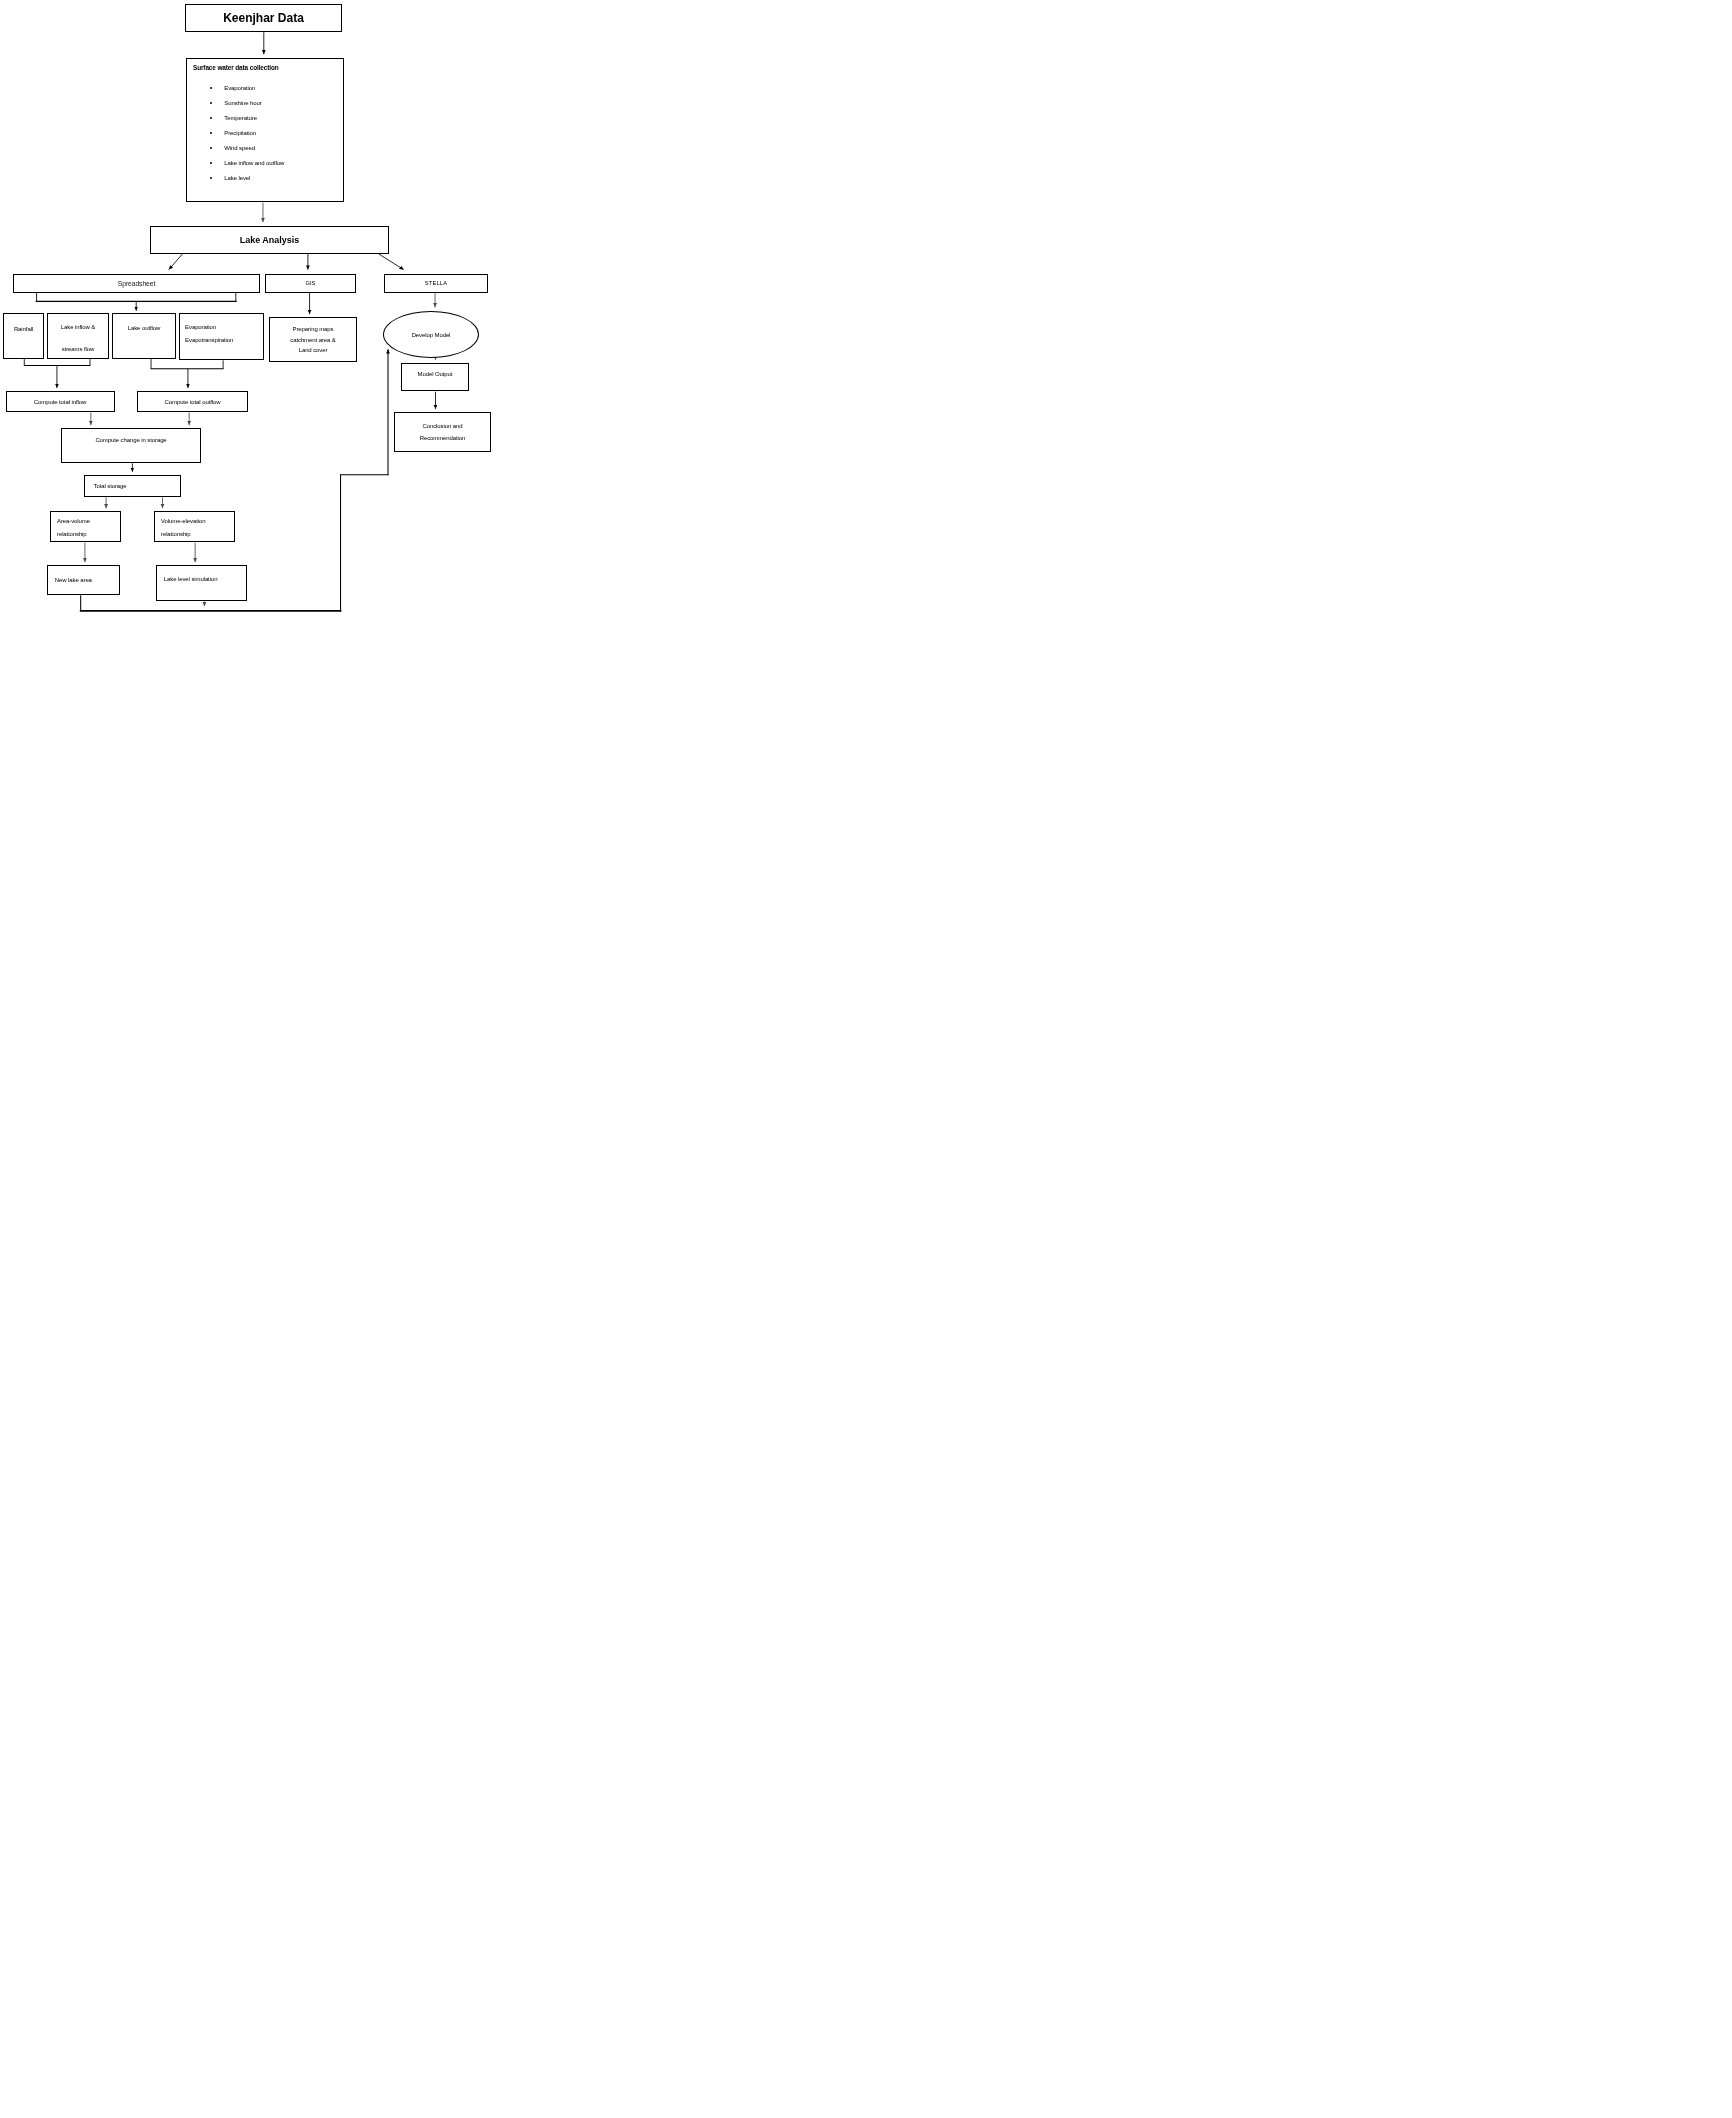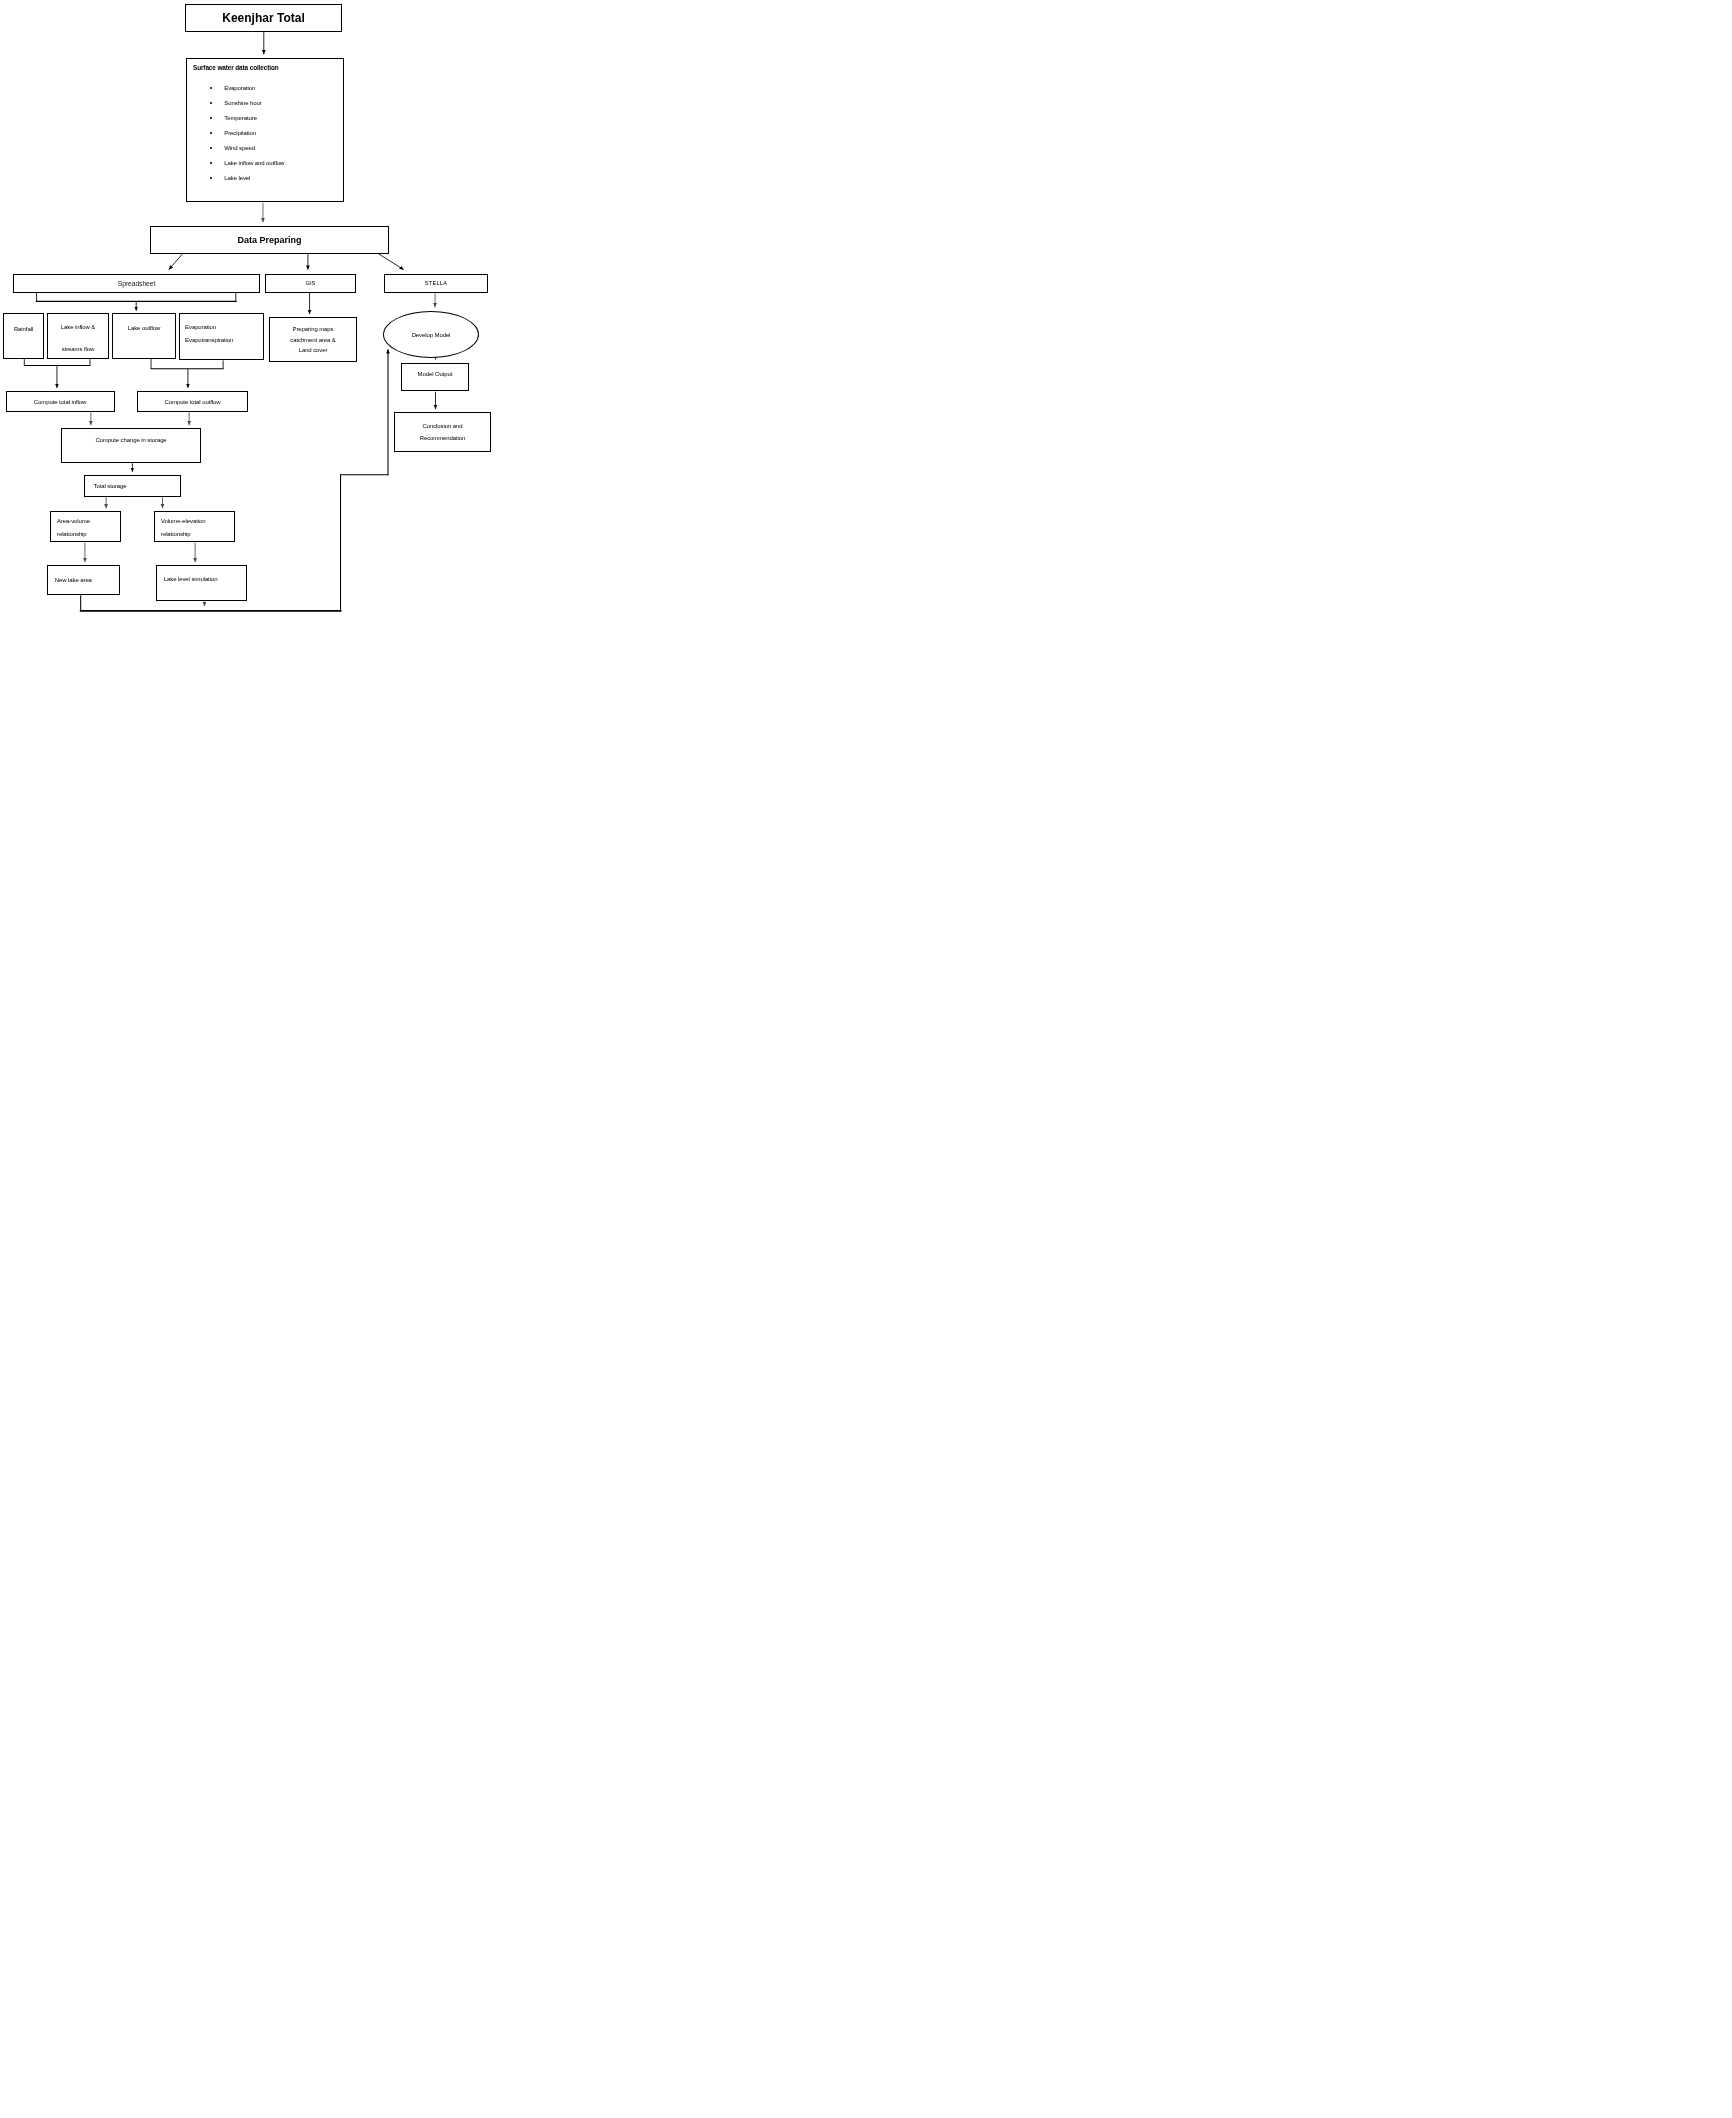--- a/index.html
+++ b/index.html
@@ -128,21 +128,21 @@
     <g>
       <line x1="190" y1="1404" x2="190" y2="1442" stroke="#000" stroke-width="2.5"></line>
       <line x1="188" y1="1441" x2="805" y2="1441" stroke="#000" stroke-width="4"></line>
       <line x1="803" y1="1443" x2="803" y2="1119" stroke="#000" stroke-width="2.5"></line>
       <line x1="802" y1="1120" x2="916" y2="1120" stroke="#000" stroke-width="2.5"></line>
       <line x1="915" y1="1121" x2="915" y2="824" stroke="#000" stroke-width="2.5" marker-end="url(#ah)"></line>
     </g>
   </svg>
 
   <div id="kb" class="box ctr">
-    <span>Keenjhar Total</span>
+    <span>Keenjhar Data</span>
   </div>
 
   <div id="sw" class="box">
     <div class="swtitle">Surface water data collection</div>
     <div class="bullets">
       <div class="bullet-row">
           <span class="dot"></span>
           <span>Evaporation</span>
         </div>
       <div class="bullet-row">
@@ -166,21 +166,21 @@
           <span>Lake inflow and outflow</span>
         </div>
       <div class="bullet-row">
           <span class="dot"></span>
           <span>Lake level</span>
         </div>
     </div>
   </div>
 
   <div id="da" class="box ctr">
-    <span>Data Preparing</span>
+    <span>Lake Analysis</span>
   </div>
 
   <div id="sp" class="box ctr lbl">
     <span>Spreadsheet</span>
   </div>
   <div id="gis" class="box ctr">
     <span>GIS</span>
   </div>
   <div id="st" class="box ctr">
     <span>STELLA</span>

